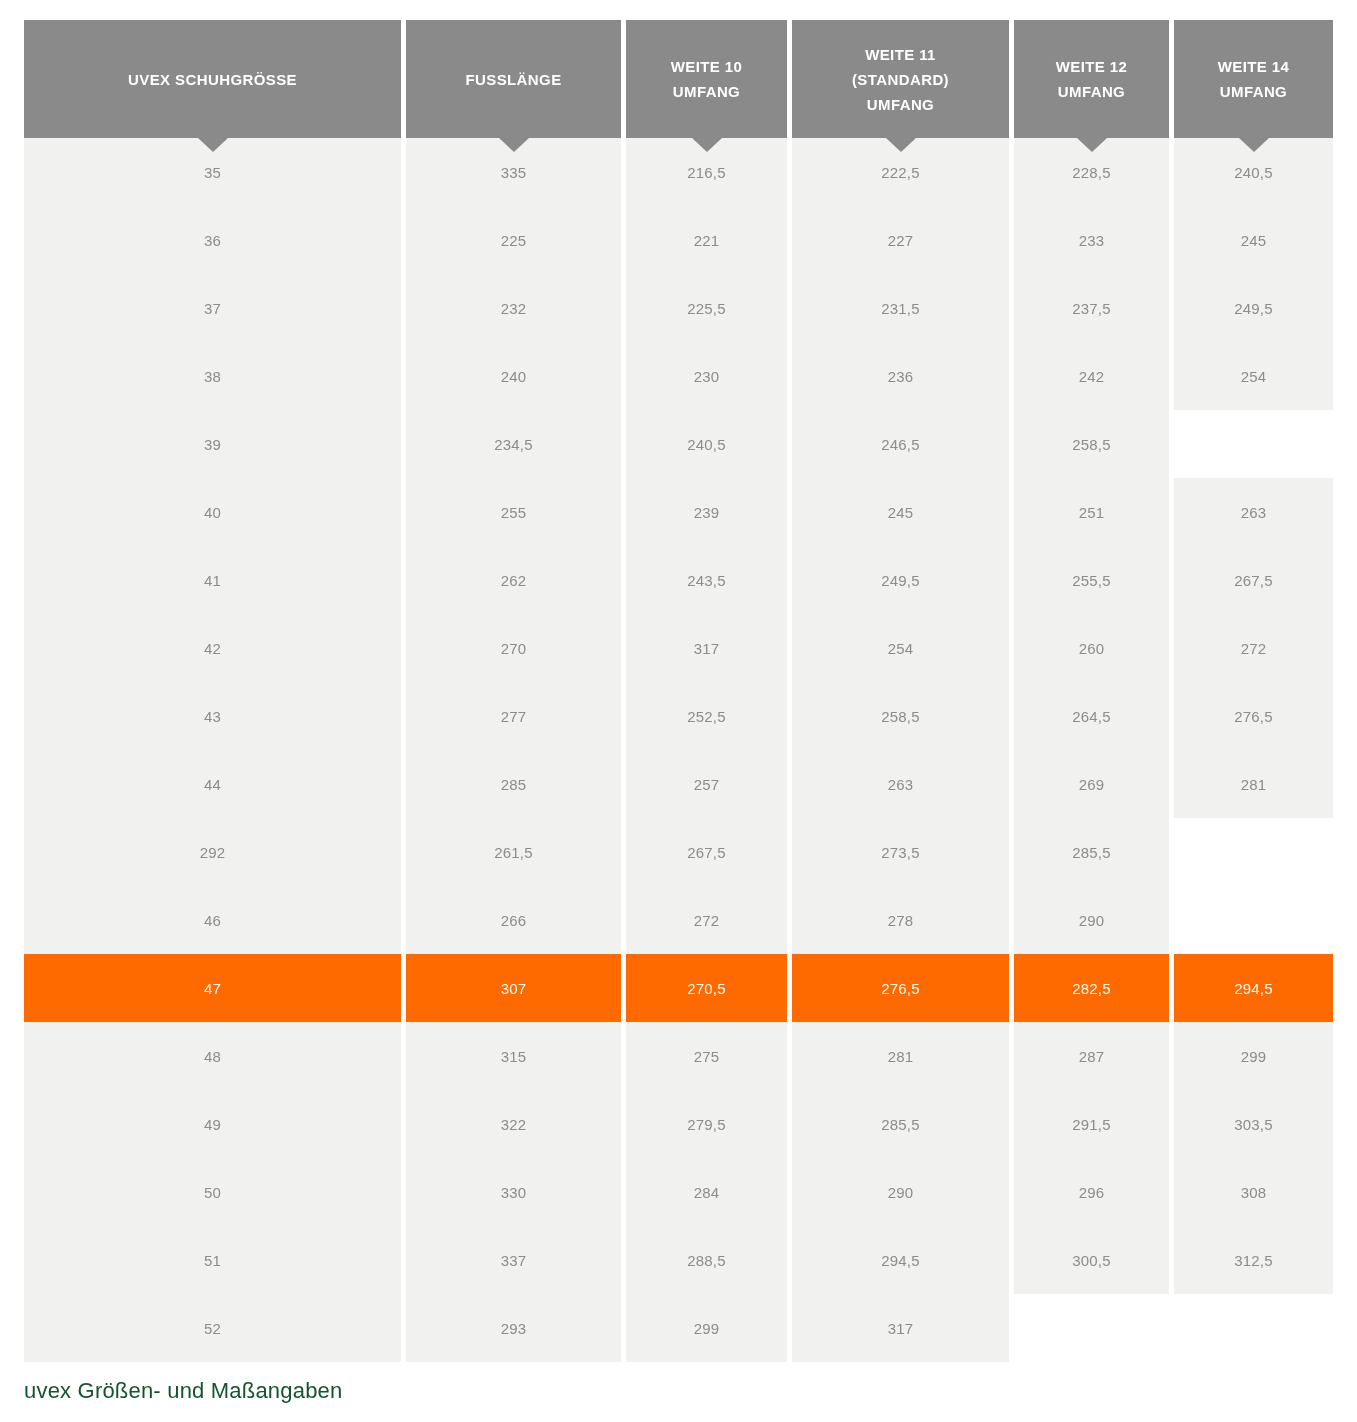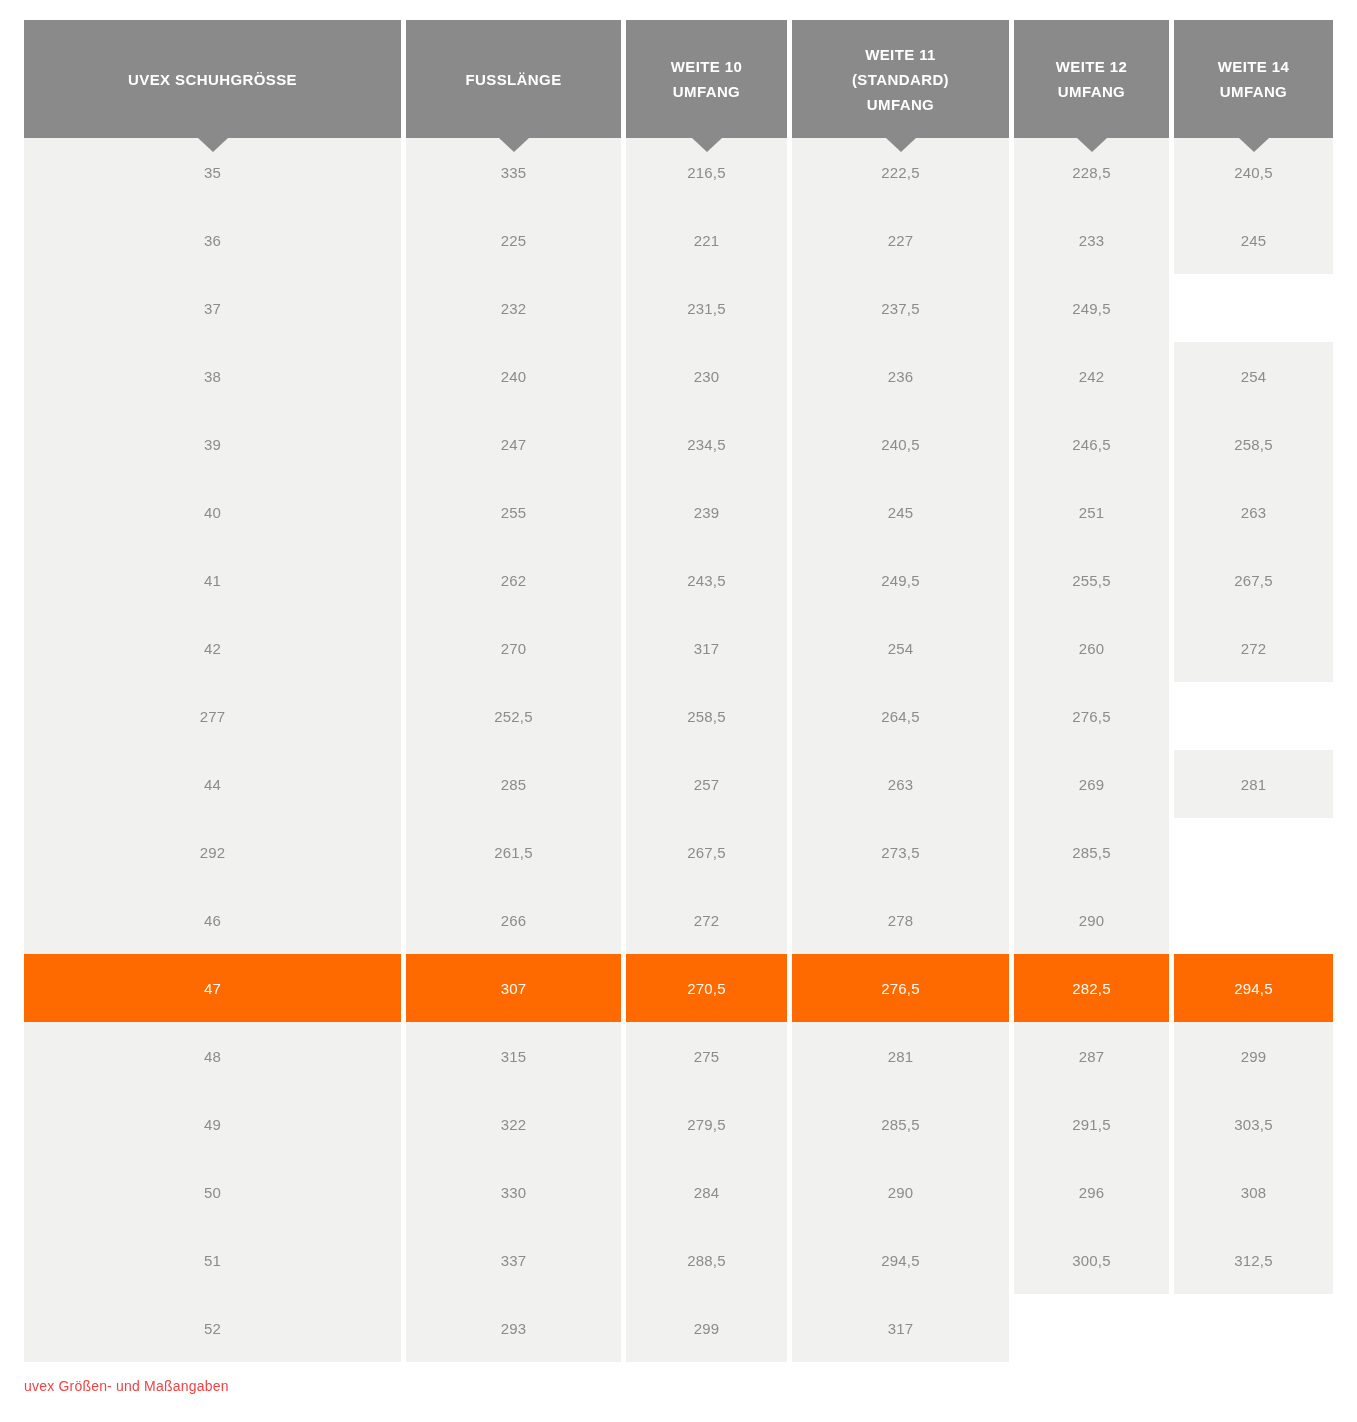--- a/index.html
+++ b/index.html
@@ -58,22 +58,22 @@
     justify-content: center;
     font-size: 15px;
     letter-spacing: 0.2px;
   }
   .tr.highlight .td {
     background: #ff6a00;
     color: #fffdf7;
   }
   .caption {
     margin-top: 16px;
-    color: #ef4444;
-    font-size: 14px;
+    color: #14532d;
+    font-size: 22px;
     letter-spacing: 0.2px;
   }
 </style>
 </head>
 <body>
 
 <div class="page">
   <div class="size-table">
     <div class="thead" id="thead">
         <div class="th">
@@ -119,35 +119,35 @@
           <div class="td">36</div>
           <div class="td">225</div>
           <div class="td">221</div>
           <div class="td">227</div>
           <div class="td">233</div>
           <div class="td">245</div>
         </div>
         <div class="tr">
           <div class="td">37</div>
           <div class="td">232</div>
+          <div class="td">225,5</div>
           <div class="td">231,5</div>
           <div class="td">237,5</div>
           <div class="td">249,5</div>
         </div>
         <div class="tr">
           <div class="td">38</div>
           <div class="td">240</div>
           <div class="td">230</div>
           <div class="td">236</div>
           <div class="td">242</div>
           <div class="td">254</div>
         </div>
         <div class="tr">
           <div class="td">39</div>
-          <div class="td">247</div>
           <div class="td">234,5</div>
           <div class="td">240,5</div>
           <div class="td">246,5</div>
           <div class="td">258,5</div>
         </div>
         <div class="tr">
           <div class="td">40</div>
           <div class="td">255</div>
           <div class="td">239</div>
           <div class="td">245</div>
@@ -164,20 +164,21 @@
         </div>
         <div class="tr">
           <div class="td">42</div>
           <div class="td">270</div>
           <div class="td">317</div>
           <div class="td">254</div>
           <div class="td">260</div>
           <div class="td">272</div>
         </div>
         <div class="tr">
+          <div class="td">43</div>
           <div class="td">277</div>
           <div class="td">252,5</div>
           <div class="td">258,5</div>
           <div class="td">264,5</div>
           <div class="td">276,5</div>
         </div>
         <div class="tr">
           <div class="td">44</div>
           <div class="td">285</div>
           <div class="td">257</div>

